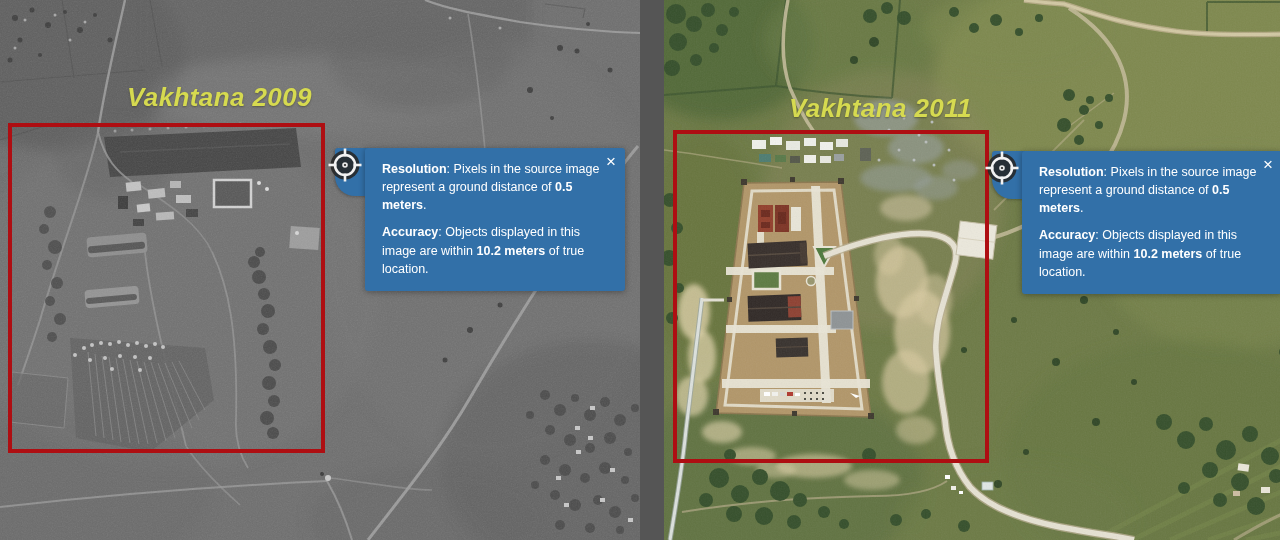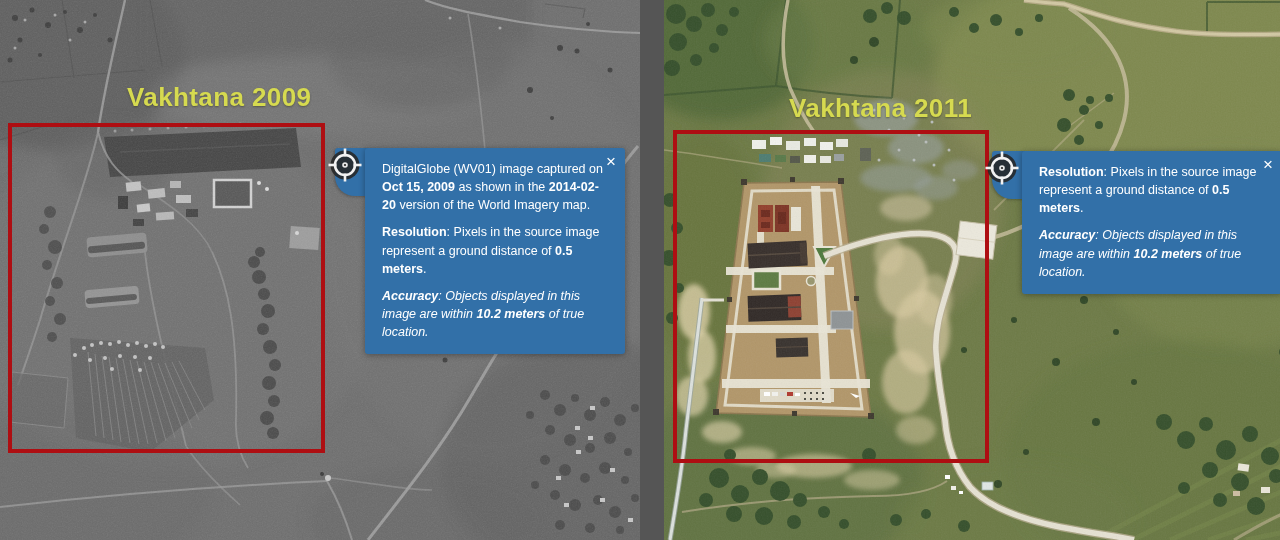--- a/index.html
+++ b/index.html
@@ -2,32 +2,32 @@
 <html style="--popup-blue: #3270A8; --highlight-red: #AE0E12; --label-yellow: #D6DA50;"><head>
 <meta charset="utf-8">
 <style>
   html,body{margin:0;padding:0;background:#1c1c1c;}
   .stage{position:relative;width:1280px;height:540px;overflow:hidden;
          font-family:"Liberation Sans",sans-serif;background:#555;}
   .panel{position:absolute;top:0;width:640px;height:540px;overflow:hidden;}
   .panel-left{left:0;}
   .panel-right{left:664px;}
   .map{position:absolute;left:0;top:0;width:640px;height:540px;display:block;}
-  .map-title{position:absolute;font-weight:700;font-size:26px;line-height:1;
+  .map-title{position:absolute;font-style:italic;font-weight:700;font-size:26px;line-height:1;
              color:var(--label-yellow,#d6da50);letter-spacing:.4px;white-space:nowrap;
              text-shadow:0 1px 2px rgba(45,45,20,.45);}
   .redbox{position:absolute;border:4px solid var(--highlight-red,#ae0e12);box-sizing:border-box;}
   .callout-tab{position:absolute;width:34px;height:48px;background:var(--popup-blue,#3270a8);
                border-radius:3px 0 0 20px;box-shadow:-1px 1px 3px rgba(0,0,0,.25);}
   .crosshair{position:absolute;width:34px;height:34px;}
   .popup{position:absolute;width:260px;background:var(--popup-blue,#3270a8);color:#fff;
          border-radius:3px;padding:12px 15px 13px 17px;box-sizing:border-box;
          box-shadow:0 1px 6px rgba(0,0,0,.35);font-size:12.5px;line-height:1.45;}
   .popup p{margin:0 0 9px;}
-  .popup p:last-child{margin-bottom:0;font-style:italic;}
+  .popup p:last-child{margin-bottom:0;}
   .popup b{font-weight:700;}
   .close{position:absolute;top:5px;right:9px;font-size:17px;line-height:1;color:#fff;
          cursor:pointer;background:none;border:0;padding:0;font-family:inherit;}
 </style>
 </head>
 <body>
 
 <div class="stage">
 
   <section class="panel panel-left">
@@ -255,21 +255,20 @@
       </g>
       <rect width="640" height="540" filter="url(#gL)" opacity=".8"></rect>
     </svg>
 
     <div class="map-title" style="left:127px;top:84px;">Vakhtana 2009</div>
     <div class="redbox" style="left:8px;top:123px;width:317px;height:330px;"></div>
     <div class="callout-tab" style="left:335px;top:148px;"></div>
 
     <div class="popup" style="left:365px;top:148px;">
       <button class="close">×</button>
-      <p><span>DigitalGlobe (WV01) image captured on </span><b>Oct 15, 2009</b><span> as shown in the </span><b>2014-02-20</b><span> version of the World Imagery map.</span></p>
       <p><b>Resolution</b><span>: Pixels in the source image represent a ground distance of </span><b>0.5 meters</b><span>.</span></p>
       <p><b>Accuracy</b><span>: Objects displayed in this image are within </span><b>10.2 meters</b><span> of true location.</span></p>
     </div>
 
     <svg class="crosshair" style="left:328px;top:148px;" viewBox="0 0 34 34">
       <circle cx="17" cy="17" r="14.5" fill="#262626" fill-opacity=".88"></circle>
       <circle cx="17" cy="17" r="10" fill="none" stroke="#f2f2f2" stroke-width="2.6"></circle>
       <line x1="17" y1="0.5" x2="17" y2="8.5" stroke="#f2f2f2" stroke-width="2.6"></line>
       <line x1="17" y1="25.5" x2="17" y2="33.5" stroke="#f2f2f2" stroke-width="2.6"></line>
       <line x1="0.5" y1="17" x2="8.5" y2="17" stroke="#f2f2f2" stroke-width="2.6"></line>

